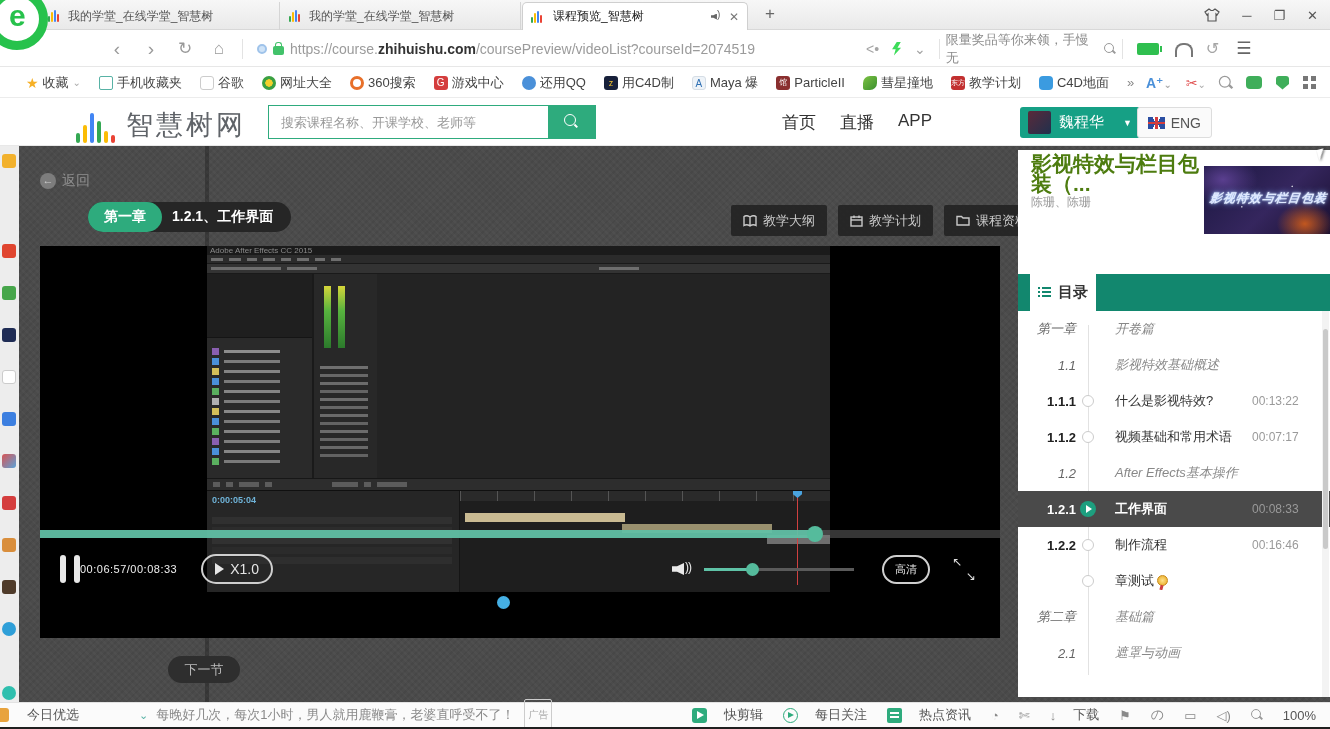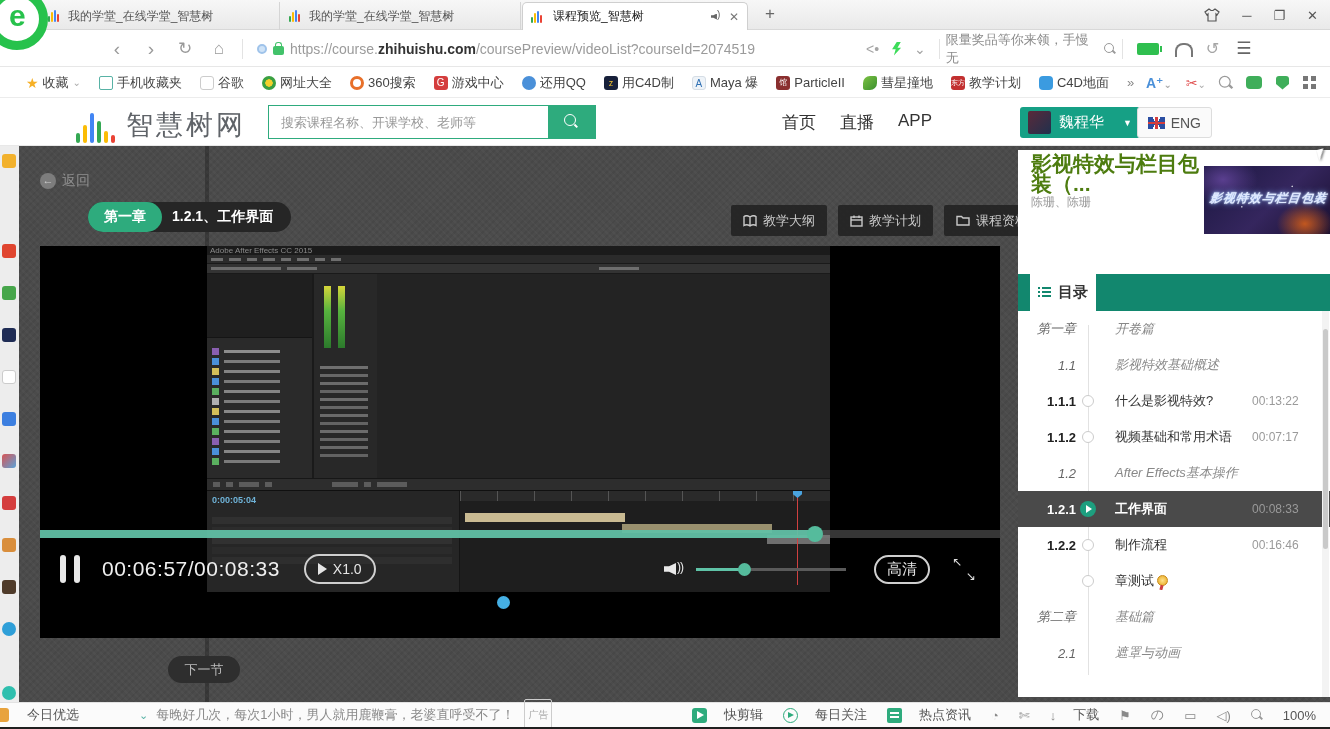--- a/index.html
+++ b/index.html
@@ -173,34 +173,34 @@
   .cti:before{content:""; position:absolute; left:-4px; top:-4px; width:9px; height:7px; background:#4aa3df;
     clip-path:polygon(0 0,100% 0,100% 45%,50% 100%,0 45%);}
 
   .progress { position:absolute; left:0; top:284px; width:960px; height:8px; background:rgba(120,120,120,.45); }
   .progress .fill { width:80.7%; height:8px; background:rgba(95,195,167,.9); }
   .progress .handle { position:absolute; left:calc(80.7% - 8px); top:-4px; width:16px; height:16px;
     border-radius:50%; background:#55bb9c; }
   .controls { position:absolute; left:0; top:300px; width:960px; height:46px; display:flex; align-items:center; }
   .pausebtn { display:flex; gap:8px; margin-left:20px; }
   .pausebtn i { width:6px; height:28px; background:#e8e8e8; border-radius:3px; }
-  .ptime { color:#efefef; font-size:21px; margin-left:22px; letter-spacing:.5px; }
+  .ptime { color:#efefef; font-size:11px; letter-spacing:.5px; }
   .speedpill { margin-left:24px; border:2px solid #cfcfcf; border-radius:16px; height:30px; display:flex;
     align-items:center; gap:6px; padding:0 12px; color:#e5e5e5; font-size:14px; }
   .tri { width:0; height:0; border-left:9px solid #e5e5e5; border-top:6px solid transparent; border-bottom:6px solid transparent; }
   .volume { margin-left:auto; display:flex; align-items:center; }
   .vspk { position:relative; width:24px; height:22px; }
   .vspk:before{ content:""; position:absolute; left:0; top:5px; width:12px; height:12px; background:#e8e8e8;
     clip-path:polygon(0 28%,42% 28%,100% 0,100% 100%,42% 72%,0 72%); }
   .vspk:after{ content:"))"; position:absolute; left:13px; top:2px; color:#e8e8e8; font-size:12px; letter-spacing:-1px;}
   .vtrack { position:relative; width:150px; height:3px; background:#5a5a5a; margin-left:8px; }
   .vtrack .vfill { width:48px; height:3px; background:#5fc3a7; }
   .vtrack .vhandle { position:absolute; left:42px; top:-5px; width:13px; height:13px; border-radius:50%; background:#55bb9c; }
   .hdbtn { margin-left:28px; border:2px solid #cfcfcf; border-radius:15px; height:29px; padding:0 11px;
-    display:flex; align-items:center; color:#e5e5e5; font-size:15px; }
+    display:flex; align-items:center; color:#e5e5e5; font-size:11px; }
   .fsbtn { position:relative; width:24px; height:24px; margin:0 24px 0 22px; color:#ddd; }
   .fsbtn span{position:absolute; font-size:12px;} .fsbtn .a1{left:0; top:-2px;} .fsbtn .a2{right:0; bottom:-2px;}
   .bluedot { position:absolute; left:457px; top:350px; width:13px; height:13px; border-radius:50%; background:#45b0e5; }
 
   .nextbtn { position:absolute; left:168px; top:510px; width:72px; height:27px; background:#2e2e2e;
     border-radius:14px; color:#bdbdbd; font-size:13px; display:flex; align-items:center; justify-content:center; }
 
   
   .sidebar { position:absolute; left:1018px; top:4px; width:312px; height:547px; background:#fff; }
   .course-title { position:absolute; left:13px; top:4px; width:170px; font-size:21px; font-weight:bold; color:#4d7c0f; line-height:20px; }

